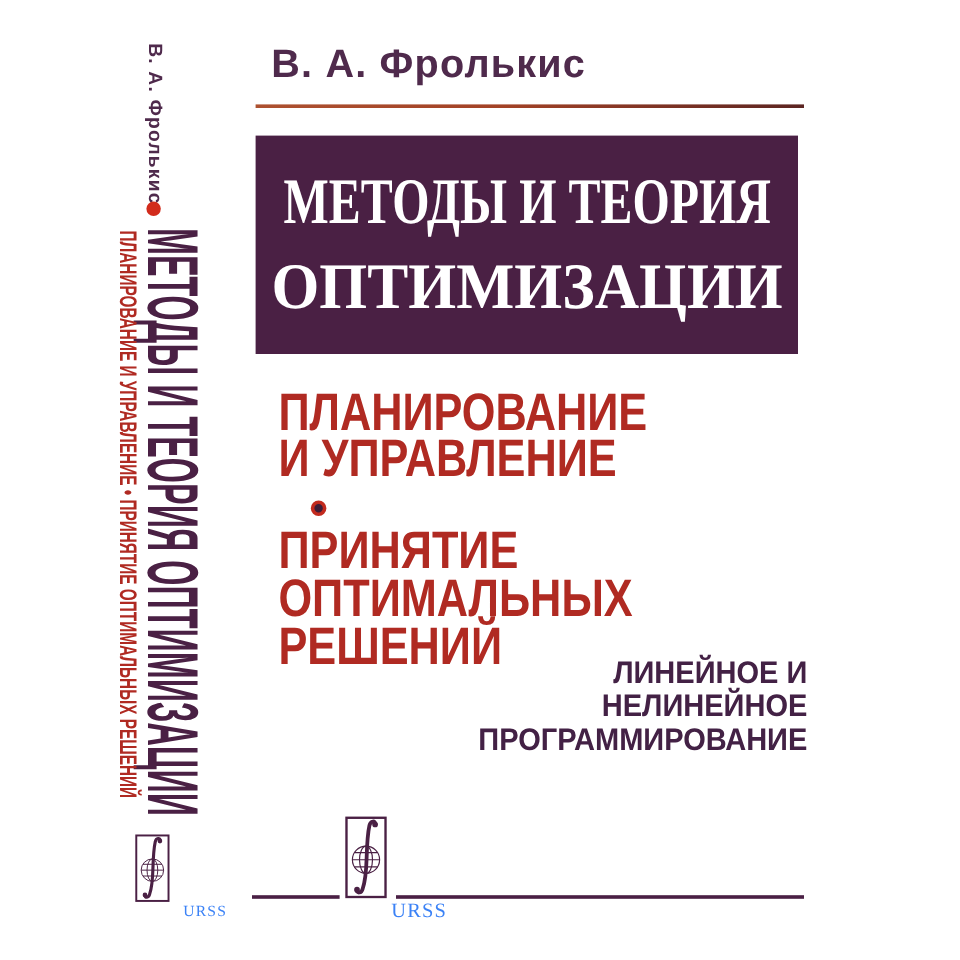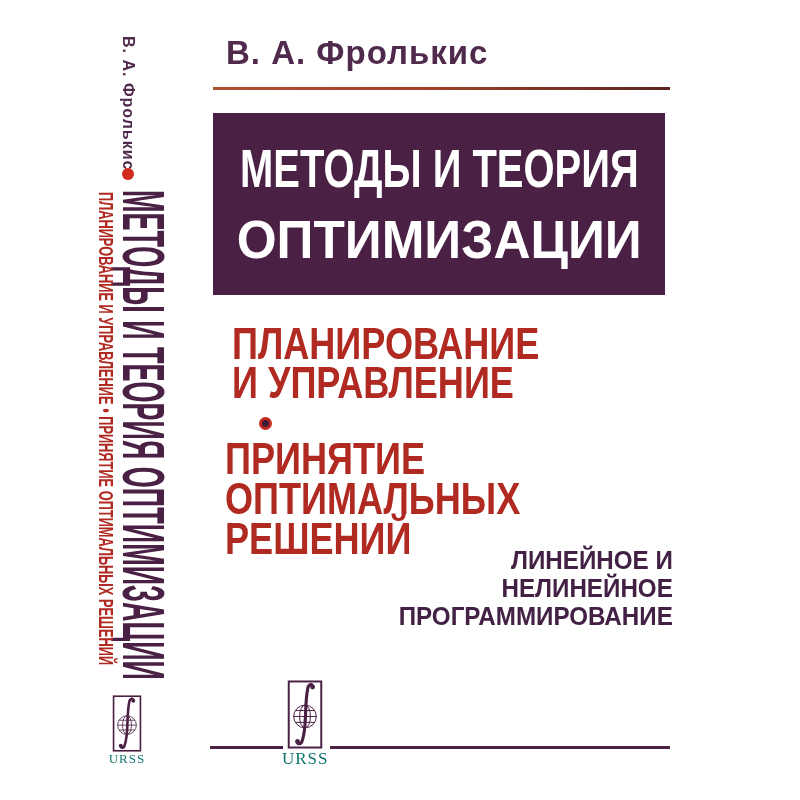--- a/index.html
+++ b/index.html
@@ -7,43 +7,43 @@
           font-family:"Liberation Sans",sans-serif;}
   .abs{position:absolute;}
 
   
   .cover-author{left:226px;top:34px;font-size:33px;font-weight:bold;color:#4f2a4c;
                 letter-spacing:1px;white-space:nowrap;}
   .rule-top{left:213px;top:87px;width:457px;height:3px;
             background:linear-gradient(90deg,#ad5130,#a34226 45%,#5c2522);}
   .title-box{left:213px;top:113px;width:452px;height:182px;background:#4a2044;
              display:flex;flex-direction:column;justify-content:center;align-items:center;
-             text-align:center;}
+             text-align:center;font-family:Liberation Serif, serif;}
   .title-line{display:block;color:#ffffff;font-weight:bold;font-size:54px;line-height:71px;
               white-space:nowrap;}
   .title-line.l1{transform:scaleX(0.74);}
   .title-line.l2{transform:scaleX(0.95);}
 
   .red-block{color:#b02a22;font-weight:bold;font-size:44px;white-space:nowrap;}
   .red-g1{left:232px;top:324px;line-height:39px;}
-  .red-g2{left:225px;top:439px;line-height:40px;}
+  .red-g2{left:232px;top:439px;line-height:40px;}
   .red-line{display:block;transform:scaleX(0.82);transform-origin:left center;}
   .bullet{left:259px;top:417px;width:13px;height:13px;border-radius:50%;
           border:3.5px solid #c22a1e;background:#3c1d38;box-sizing:border-box;}
 
   .tagline{right:127px;top:546px;text-align:right;color:#432145;font-weight:bold;
            font-size:26px;line-height:28px;white-space:nowrap;}
   .tag-line{display:block;transform:scaleX(0.93);transform-origin:right center;}
 
   .rule-bottom{top:746px;height:2.5px;background:#4a2044;}
   .rb-left{left:210px;width:73px;}
   .rb-right{left:330px;width:340px;}
   .cover-logo{left:287px;top:680px;width:36px;}
-  .urss-word{font-family:"Liberation Serif",serif;color:#0f766e;letter-spacing:1px;
-             text-align:center;white-space:nowrap;}
+  .urss-word{font-family:"Liberation Serif",serif;color:#3b82f6;letter-spacing:1px;
+             text-align:center;white-space:nowrap;margin-left:44px;}
   .cover-urss{left:282px;top:749px;width:46px;font-size:17px;}
 
   
   .rot{transform-origin:0 0;white-space:nowrap;}
   .spine-author{left:137px;top:36px;font-size:16px;font-weight:bold;color:#4f2a4c;
                 letter-spacing:1px;line-height:18px;transform:rotate(90deg);}
   .spine-dot{left:122px;top:168px;width:12px;height:12px;border-radius:50%;background:#d22b1c;}
   .spine-title{left:168px;top:190px;font-size:60px;font-weight:bold;color:#4a2044;
                line-height:50px;transform:rotate(90deg) scaleX(0.45);}
   .spine-subtitle{left:116px;top:192px;font-size:20px;font-weight:bold;color:#b02a22;

